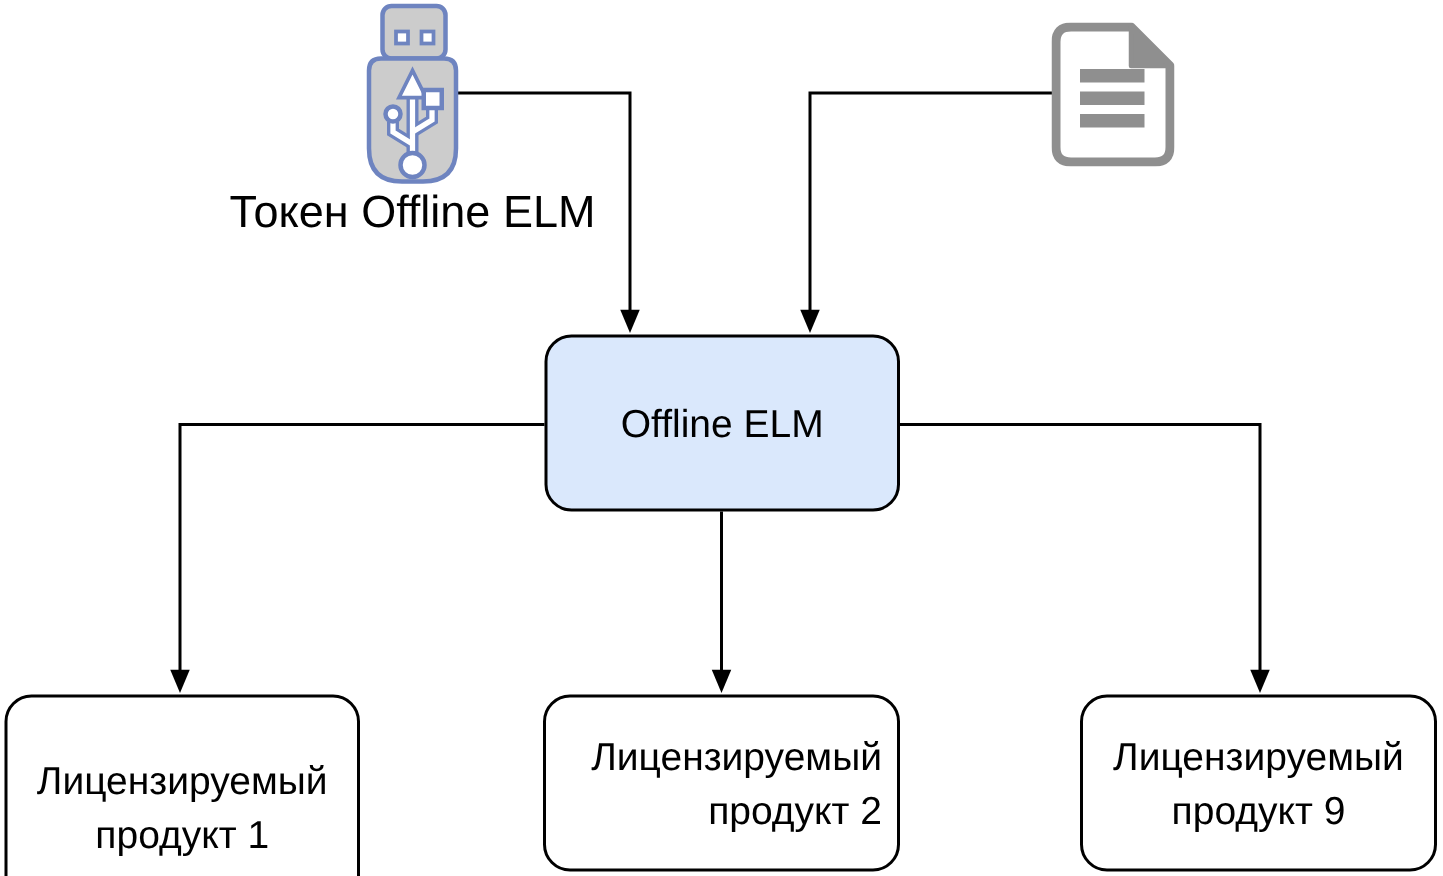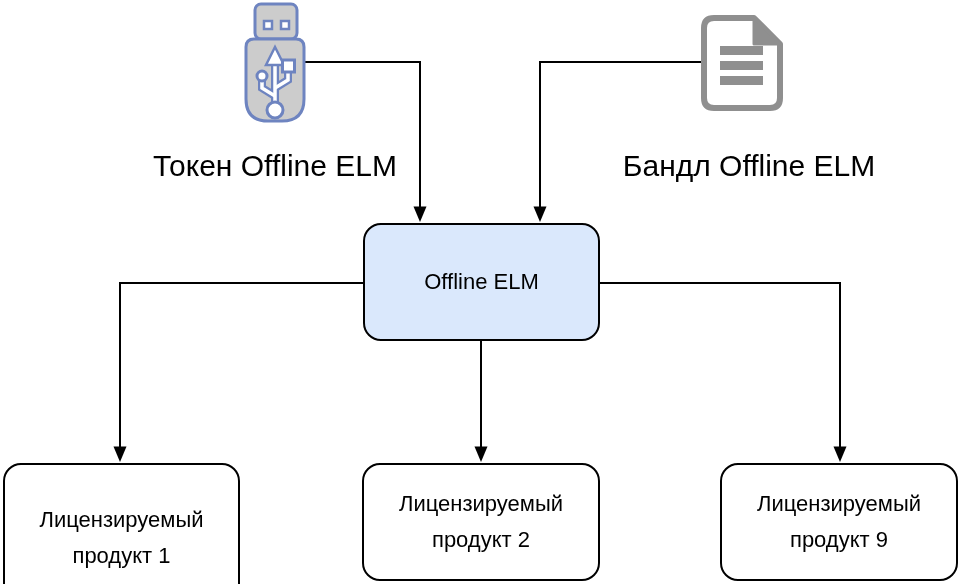--- a/index.html
+++ b/index.html
@@ -27,33 +27,32 @@
     position: absolute;
   }
   .icon-label {
     position: absolute;
     width: 300px;
     text-align: center;
     font-size: 30px;
     line-height: 40px;
     white-space: nowrap;
     color: #000000;
-    margin-top: 24px;
   }
   .node {
     position: absolute;
     box-sizing: border-box;
     border: 2px solid #000000;
     border-radius: 18px;
     background: #ffffff;
     display: flex;
     align-items: center;
     justify-content: center;
     text-align: center;
-    font-size: 22px;
+    font-size: 26px;
     line-height: 36px;
     padding: 16px 10px;
   }
   .node.center-node {
     background: #dae8fc;
   }
 </style>
 </head>
 <body>
 
@@ -108,31 +107,30 @@
   <div class="icon" style="left:701px; top:15px; width:82px; height:96px;">
     <svg width="82" height="96" viewBox="0 0 82 96" xmlns="http://www.w3.org/2000/svg">
       <path d="M13,3 H53 L79,29 V83 Q79,93 69,93 H13 Q3,93 3,83 V13 Q3,3 13,3 Z" fill="#ffffff" stroke="#8f8f8f" stroke-width="6" stroke-linejoin="round"></path>
       <polygon points="53,3 79,29 53,29" fill="#8f8f8f" stroke="#8f8f8f" stroke-width="3" stroke-linejoin="round"></polygon>
       <rect x="19" y="31" width="43" height="9" fill="#8f8f8f"></rect>
       <rect x="19" y="46" width="43" height="9" fill="#8f8f8f"></rect>
       <rect x="19" y="61" width="43" height="9" fill="#8f8f8f"></rect>
     </svg>
   </div>
 
-  <div class="icon-label" style="left:599px; top:122px;">Бандл Offline ELM</div>
 
   <div class="node center-node" style="left:363px; top:223px; width:237px; height:118px;">
     <span>Offline ELM</span>
   </div>
 
   <div class="node" style="left:3px; top:463px; width:237px; height:149px;">
     <span>Лицензируемый продукт 1</span>
   </div>
 
-  <div class="node" style="left:362px; top:463px; width:238px; height:118px;">
+  <div class="node" style="left:362px; top:463px; width:238px; height:118px;text-align:right;">
     <span>Лицензируемый продукт 2</span>
   </div>
 
   <div class="node" style="left:720px; top:463px; width:238px; height:118px;">
     <span>Лицензируемый продукт 9</span>
   </div>
 
 </div>
 
 </body></html>

